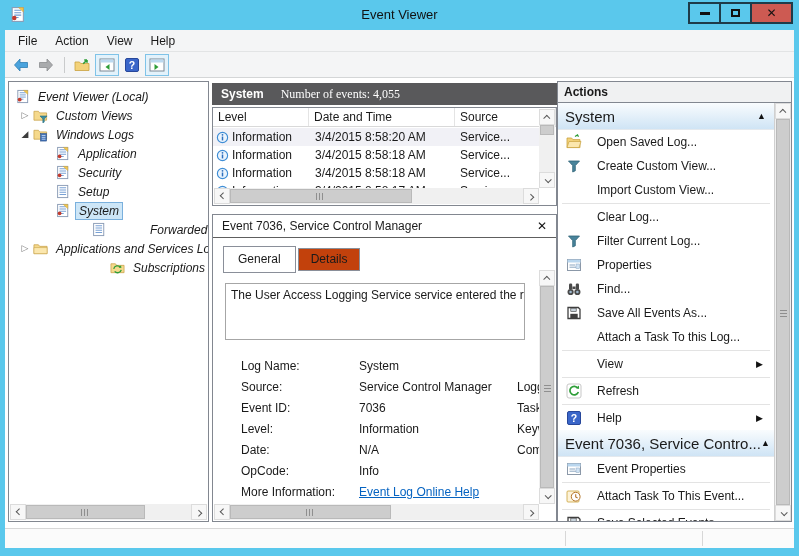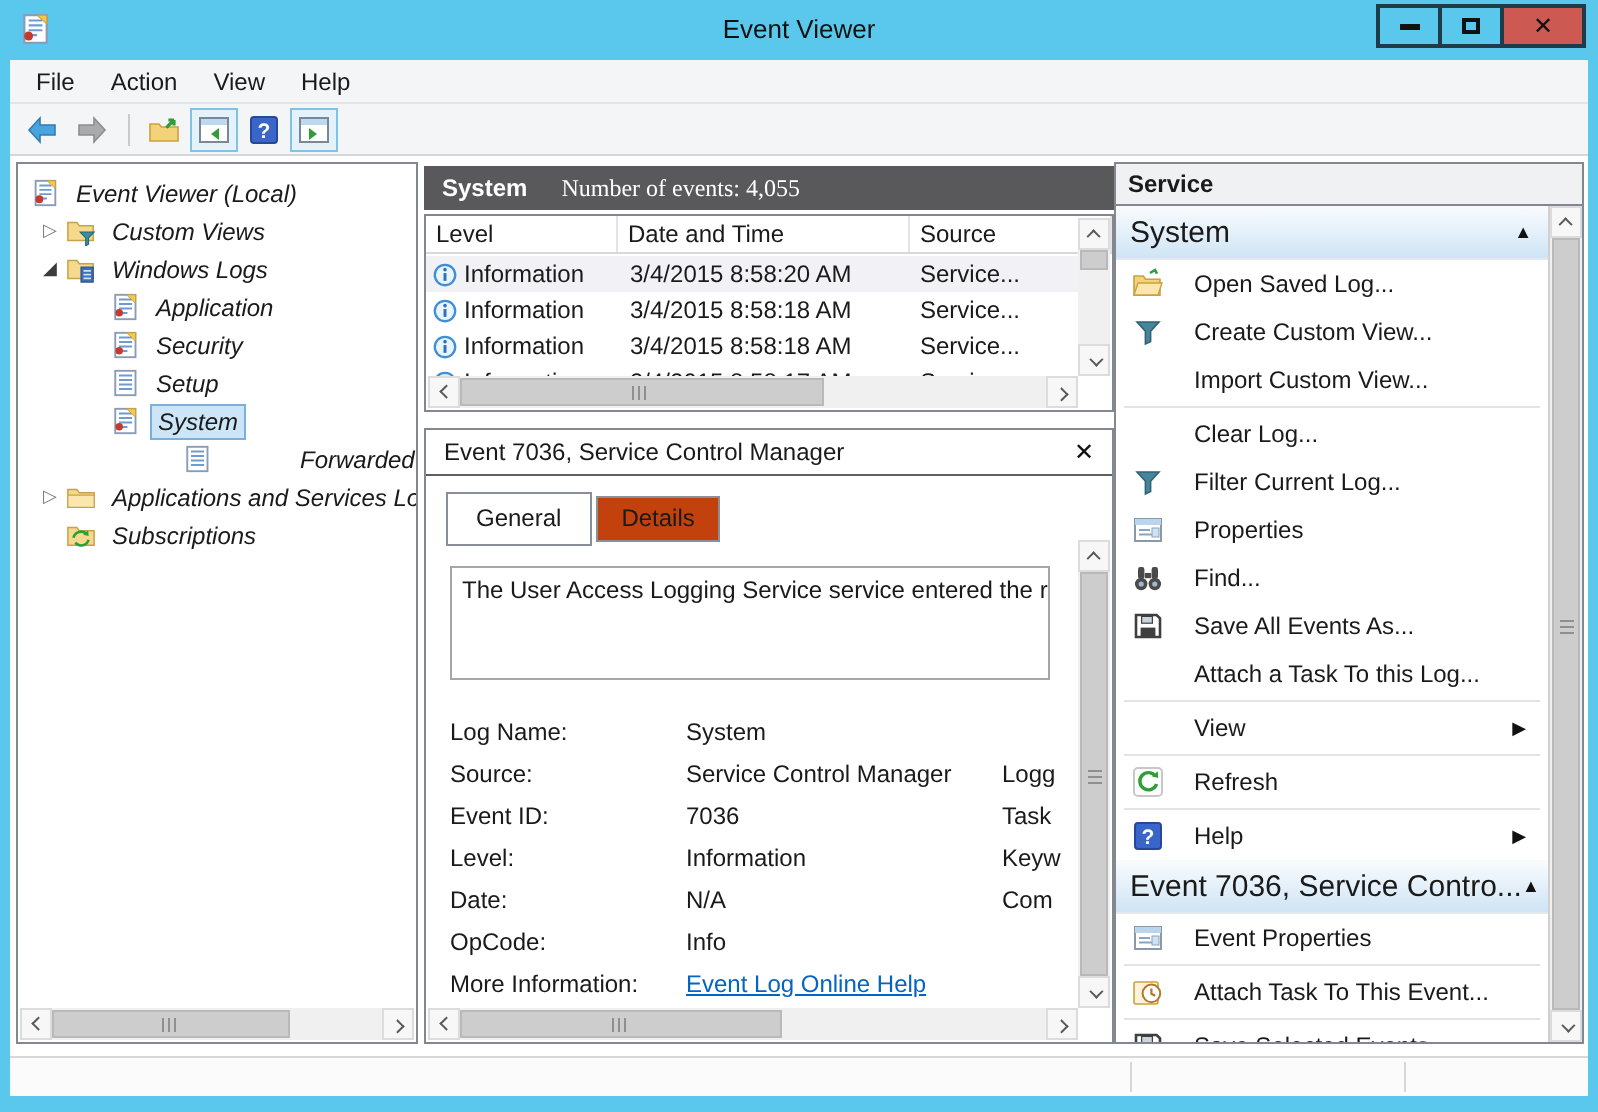--- a/index.html
+++ b/index.html
@@ -73,21 +73,21 @@
   .preview { left:207px; top:136px; width:345px; bottom:6px; }
   .preview-header { height:23px; border-bottom:1px solid #5e5e5e; display:flex; align-items:center; padding:0 9px; }
   .preview-title { flex:1; white-space:nowrap; overflow:hidden; }
   .preview-x { font-size:12px; font-weight:bold; color:#111; }
   .tabs { position:absolute; top:31px; left:10px; display:flex; align-items:center; }
   .tab { border:1px solid #8a8f99; background:#c2410c; padding:3px 12px 4px; margin-right:2px; }
   .tab.active { background:#fff; padding:5px 14px 6px; position:relative; z-index:2; }
   .preview-body { position:absolute; top:58px; left:0; right:17px; bottom:17px; overflow:hidden; }
   .desc-box { position:absolute; top:10px; left:12px; right:14px; height:57px; border:1px solid #a6a6a6;
               padding:4px 5px; white-space:nowrap; overflow:hidden; }
-  .fields { position:absolute; top:82px; left:12px; right:0; }
+  .fields { position:absolute; top:82px; left:28px; right:0; }
   .frow { display:flex; height:21px; align-items:center; white-space:nowrap; }
   .flabel { width:118px; flex:0 0 118px; overflow:hidden; }
   .fvalue { width:158px; flex:0 0 158px; overflow:hidden; }
   .fvalue a { color:#0563c1; text-decoration:underline; }
   .fright { flex:1; overflow:hidden; }
   .preview-vsb { position:absolute; top:55px; right:1px; bottom:17px; width:16px; }
   .preview-hsb { position:absolute; left:1px; right:17px; bottom:1px; height:16px; }
 
   
   .actions-panel { left:552px; right:2px; top:3px; bottom:6px; }
@@ -275,21 +275,21 @@
               <span class="tree-label">Forwarded Events</span>
             </div>
             <div class="tree-item" style="padding-left: 8px;">
               <span class="tree-expander">▷</span>
               <span class="tree-icon"><svg viewBox="0 0 16 16">
                   <path d="M1 4h4.8l1.3 1.7H15V13.5H1z" fill="#f5d98c" stroke="#c8a24a" stroke-width="0.8"></path>
                   <path d="M1 7h14v6.5H1z" fill="#fbe7ae" stroke="#c8a24a" stroke-width="0.6"></path>
                 </svg></span>
               <span class="tree-label">Applications and Services Lo</span>
             </div>
-            <div class="tree-item" style="padding-left: 8px;">
+            <div class="tree-item" style="padding-left: 8px; justify-content: flex-end;">
               <span class="tree-expander"></span>
               <span class="tree-icon"><svg viewBox="0 0 16 16">
                   <path d="M1 4h4.8l1.3 1.7H15V13.5H1z" fill="#f5d98c" stroke="#c8a24a" stroke-width="0.8"></path>
                   <path d="M4 9.5a4 4 0 0 1 7-1.8" fill="none" stroke="#2f9e39" stroke-width="1.4"></path>
                   <path d="M11.8 5.5l.3 3-2.9-.6z" fill="#2f9e39"></path>
                   <path d="M12 10.5a4 4 0 0 1-7 1.6" fill="none" stroke="#2f9e39" stroke-width="1.4"></path>
                 </svg></span>
               <span class="tree-label">Subscriptions</span>
             </div>
           </div>
@@ -474,21 +474,21 @@
                 <span class="grip gh"></span>
               </span>
             </span>
             <span class="sbtn">
               <span class="chev right"></span>
             </span>
           </div>
       </div>
 
       <div class="panel actions-panel">
-        <div class="actions-title">Service</div>
+        <div class="actions-title">Actions</div>
         <div class="actions-body">
             <div class="a-section-h">
               <span>System</span>
               <span class="collapse">▲</span>
             </div>
             <div class="a-item">
               <span class="a-icon"><svg viewBox="0 0 16 16">
                   <path d="M1 4h4.6l1.3 1.6H14v8H1z" fill="#f3d27a" stroke="#c9a23f" stroke-width="0.8"></path>
                   <path d="M3 7.5h12l-2 6H1z" fill="#fbe7ae" stroke="#c9a23f" stroke-width="0.7"></path>
                   <path d="M9 2.5 11.5 1l1 1.8" fill="none" stroke="#2f9e39" stroke-width="1.3"></path>

